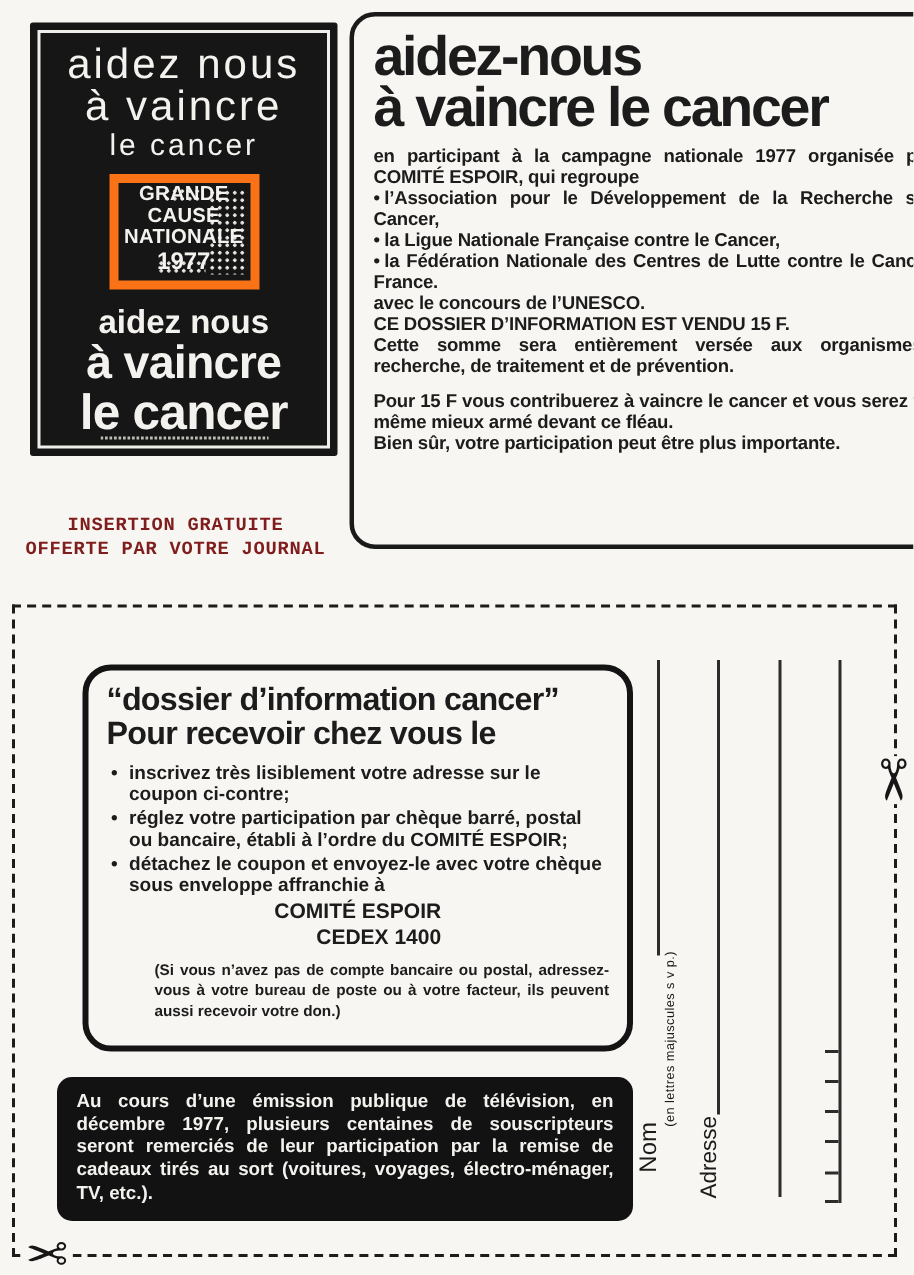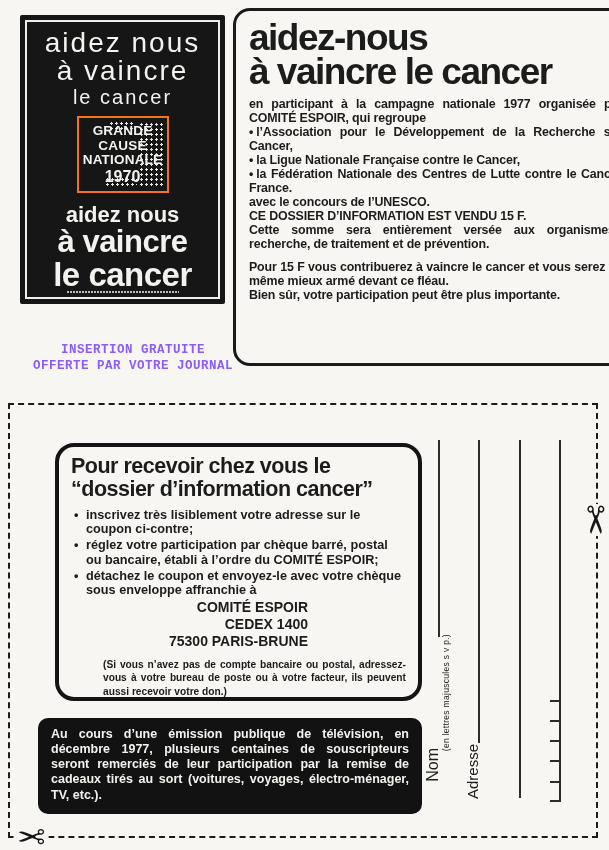--- a/index.html
+++ b/index.html
@@ -18,22 +18,22 @@
   .poster-inner {
     position:absolute; top:5px; left:5px; right:5px; bottom:5px;
     border:2px solid #efeeea;
     display:flex; flex-direction:column; align-items:center; text-align:center;
     color:#f3f2ee;
   }
   .p-thin1 { margin-top:7px; font-size:28px; font-weight:200; letter-spacing:2px; line-height:1.0; }
   .p-thin2 { font-size:28px; font-weight:200; letter-spacing:2px; line-height:1.0; }
   .p-thin3 { margin-top:2px; font-size:20px; font-weight:200; letter-spacing:2px; line-height:1.0; }
   .badge {
-    margin-top:9px; width:88px; height:80px; border:2px solid #f97316;
-    position:relative; display:flex; flex-direction:column; justify-content:center;
+    margin-top:9px; width:88px; height:80px; border:6px solid #f97316;
+    position:relative; display:flex; flex-direction:column; justify-content:flex-start;
   }
   .badge-dots-r {
     position:absolute; right:2px; top:4px; bottom:4px; width:26px;
     background-image:radial-gradient(#e6e5e0 1px, transparent 1.3px);
     background-size:5px 5px;
   }
   .badge-dots-b {
     position:absolute; left:26px; right:30px; bottom:3px; height:11px;
     background-image:radial-gradient(#e6e5e0 1px, transparent 1.3px);
     background-size:5px 5px;
@@ -49,23 +49,23 @@
   .p-bold2 { font-size:31px; font-weight:bold; letter-spacing:-.5px; line-height:1.0; }
   .p-bold3 { font-size:33px; font-weight:bold; letter-spacing:-.5px; line-height:1.0; margin-top:1px; }
   .poster-microline {
     margin-top:auto; margin-bottom:4px; width:112px; height:2px;
     background-image:linear-gradient(90deg,#bdbcb6 60%, transparent 0);
     background-size:3px 2px;
   }
 
   
   .insertion {
-    position:absolute; left:24px; top:342px; width:218px; text-align:center;
+    position:absolute; left:8px; top:342px; width:218px; text-align:center;
     font-family:"Liberation Mono","DejaVu Sans Mono",monospace;
-    font-weight:bold; font-size:12.5px; line-height:1.3; letter-spacing:.5px; color:#8b5cf6;
+    font-weight:bold; font-size:12.5px; line-height:1.3; letter-spacing:.5px; color:#7f1d1d;
   }
 
   
   .info-panel {
     position:absolute; left:233px; top:8px; width:424px; height:358px;
     border:3px solid #1a1a1a; border-radius:17px; box-sizing:border-box;
     padding:10px 13px 8px 13px; overflow:hidden;
   }
   .headline { font-weight:bold; font-size:37px; line-height:.93; letter-spacing:-1.5px; }
   .panel-body { margin-top:7px; font-weight:bold; font-size:12.4px; line-height:1.13; letter-spacing:-.15px; text-align:justify; }
@@ -134,21 +134,21 @@
       <div class="p-thin1">aidez nous</div>
       <div class="p-thin2">à vaincre</div>
       <div class="p-thin3">le cancer</div>
       <div class="badge">
         <div class="badge-dots-r"></div>
         <div class="badge-dots-b"></div>
         <div class="badge-dots-t"></div>
         <div class="badge-line">GRANDE</div>
         <div class="badge-line">CAUSE</div>
         <div class="badge-line">NATIONALE</div>
-        <div class="badge-year">1970</div>
+        <div class="badge-year">1977</div>
       </div>
       <div class="p-bold1">aidez nous</div>
       <div class="p-bold2">à vaincre</div>
       <div class="p-bold3">le cancer</div>
       <div class="poster-microline"></div>
     </div>
   </div>
 
   <div class="insertion">
     <div>INSERTION GRATUITE</div>
@@ -169,31 +169,30 @@
       <p class="closing">Pour 15 F vous contribuerez à vaincre le cancer et vous serez vous-même mieux armé devant ce fléau.</p>
       <p>Bien sûr, votre participation peut être plus importante.</p>
     </div>
   </div>
 
   <div class="coupon-rect"></div>
   <div class="scissors scissors-right">✂</div>
   <div class="scissors scissors-bottom">✂</div>
 
   <div class="order-box">
+    <div class="ob-title">“dossier d’information cancer”</div>
     <div class="ob-title">Pour recevoir chez vous le</div>
-    <div class="ob-title">“dossier d’information cancer”</div>
     <div class="ob-bullets">
       <p><span class="blt">•</span><span>inscrivez très lisiblement votre adresse sur le coupon ci-contre;</span></p>
       <p><span class="blt">•</span><span>réglez votre participation par chèque barré, postal ou bancaire, établi à l’ordre du COMITÉ ESPOIR;</span></p>
       <p><span class="blt">•</span><span>détachez le coupon et envoyez-le avec votre chèque sous enveloppe affranchie à</span></p>
     </div>
     <div class="ob-address">
       <div>COMITÉ ESPOIR</div>
       <div>CEDEX 1400</div>
-      <div>75300 PARIS-BRUNE</div>
     </div>
     <div class="ob-note">(Si vous n’avez pas de compte bancaire ou postal, adressez-vous à votre bureau de poste ou à votre facteur, ils peuvent aussi recevoir votre don.)</div>
 
   </div>
 
   <div class="tv-box">
     <span>Au cours d’une émission publique de télévision, en décembre 1977, plusieurs centaines de souscripteurs seront remerciés de leur participation par la remise de cadeaux tirés au sort (voitures, voyages, électro-ménager, TV, etc.).</span>
   </div>
 
   <div class="vline line-nom"></div>

